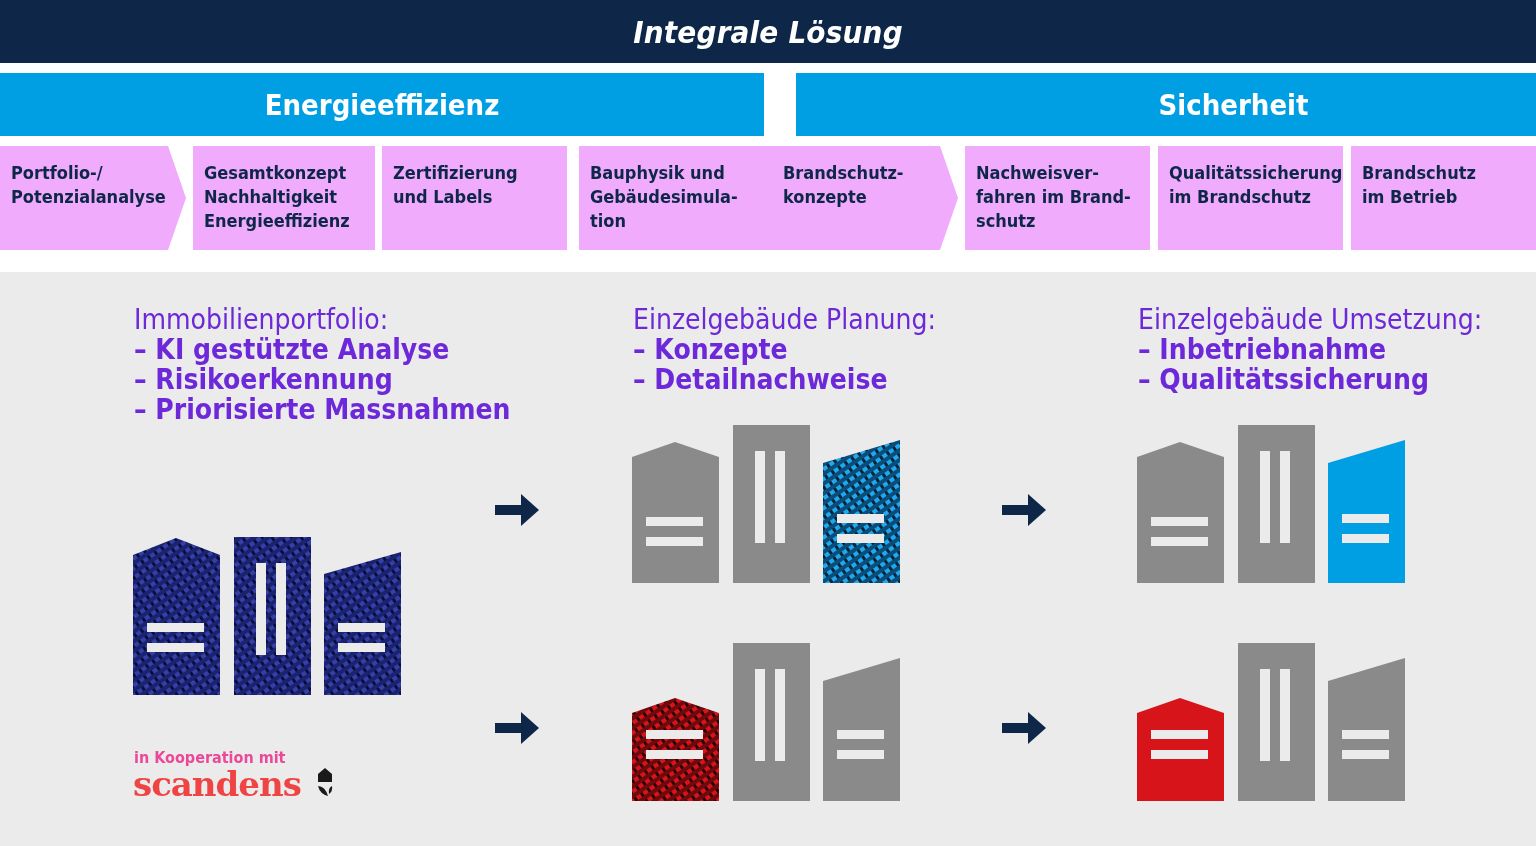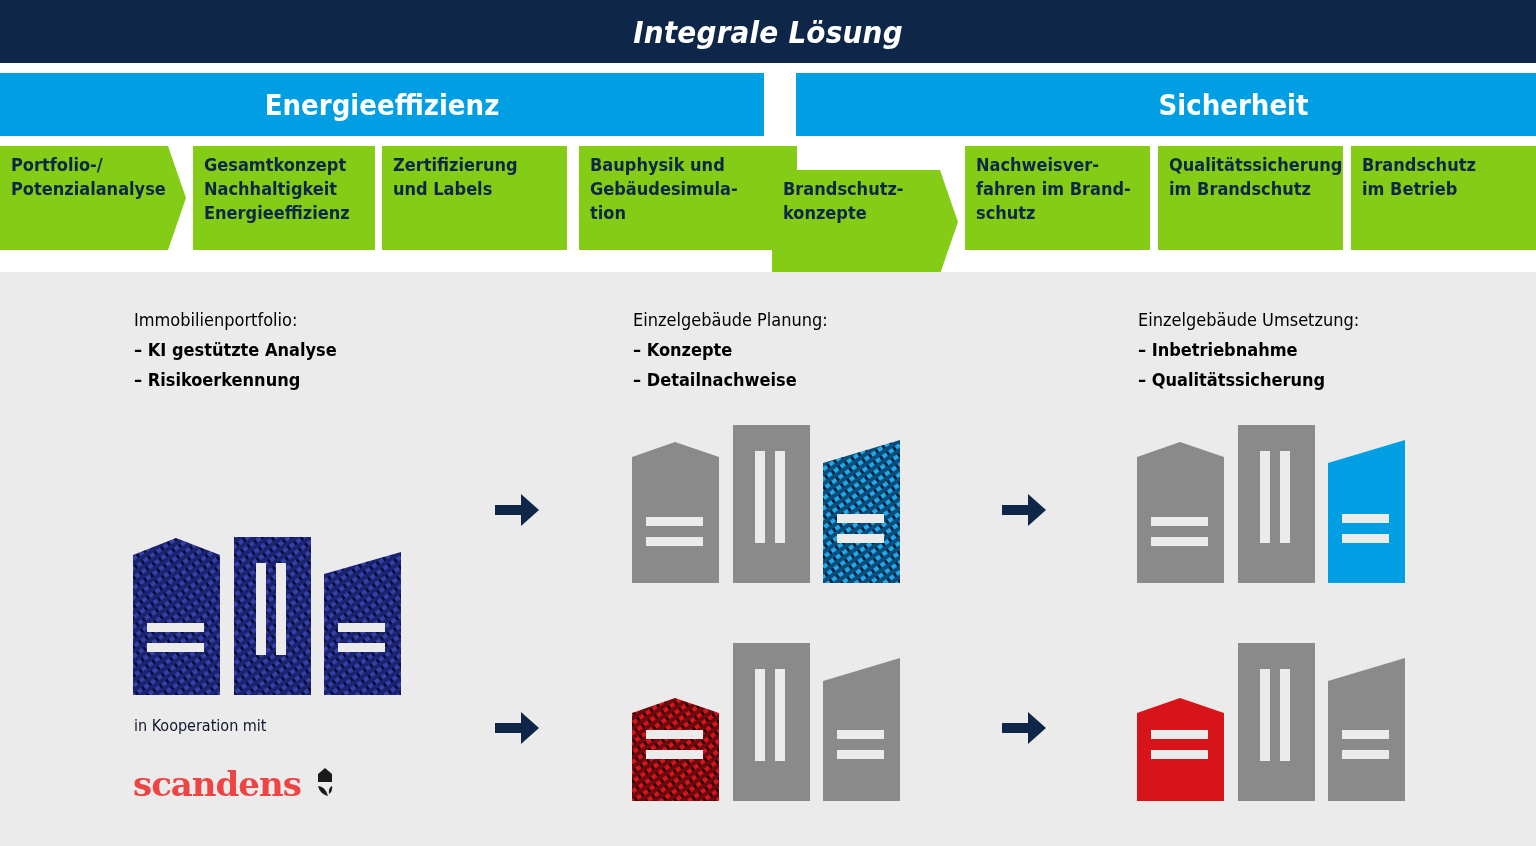--- a/index.html
+++ b/index.html
@@ -4,28 +4,28 @@
 <style>
   html,body{margin:0;padding:0;}
   body{width:1536px;height:846px;position:relative;background:#ffffff;overflow:hidden;
        font-family:"DejaVu Sans Condensed","DejaVu Sans",sans-serif;}
   .topbar{position:absolute;left:0;top:0;width:1536px;height:63px;background:#0e2748;color:#fff;
           display:flex;align-items:center;justify-content:center;font-size:31px;font-weight:bold;letter-spacing:0.2px;font-style:italic;}
   .cat{position:absolute;top:73px;height:63px;background:#009fe3;color:#fff;display:flex;align-items:center;
        justify-content:center;font-size:29px;font-weight:bold;}
   .cat-left{left:0;width:764px;}
   .cat-right{left:796px;width:875px;}
-  .step{position:absolute;top:146px;height:104px;background:#84cc16;color:#0e2748;font-weight:bold;
-        font-size:18px;line-height:24px;box-sizing:border-box;padding:7px 0 0 11px;}
+  .step{position:absolute;top:146px;height:104px;background:#f0abfc;color:#0e2748;font-weight:bold;
+        font-size:18px;line-height:24px;box-sizing:border-box;padding:15px 0 0 11px;}
   .step span{display:block;white-space:pre-line;}
   .main{position:absolute;left:0;top:272px;width:1536px;height:574px;background:#ebebeb;}
-  .block{position:absolute;color:#000000;font-size:18px;line-height:30px;}
+  .block{position:absolute;color:#6d28d9;font-size:28px;line-height:30px;}
   .block .head{font-weight:normal;}
   .block .item{font-weight:bold;}
-  .coop{position:absolute;left:134px;top:716px;color:#0f172a;font-size:16px;}
+  .coop{position:absolute;left:134px;top:748px;color:#ec4899;font-size:16px;font-weight:bold;}
   .logo{position:absolute;left:133px;top:764px;font-family:"DejaVu Serif",serif;font-weight:bold;
         font-size:34px;color:#ef4444;letter-spacing:-1px;}
   svg.bldg{position:absolute;overflow:visible;}
   svg.arrow{position:absolute;}
 </style>
 </head>
 <body>
 
 <div class="topbar">
   <span>Integrale Lösung</span>
@@ -49,21 +49,21 @@
 </div>
 <div class="step" style="left:382px;width:185px;">
   <span>Zertifizierung
 und Labels</span>
 </div>
 <div class="step" style="left:579px;width:218px;">
   <span>Bauphysik und
 Gebäudesimula-
 tion</span>
 </div>
-<div class="step" style="left:772px;width:186px;clip-path:polygon(0 0,168px 0,186px 50%,168px 100%,0 100%);margin-top:24px;">
+<div class="step" style="left:772px;width:186px;clip-path:polygon(0 0,168px 0,186px 50%,168px 100%,0 100%);">
   <span>Brandschutz-
 konzepte</span>
 </div>
 <div class="step" style="left:965px;width:185px;">
   <span>Nachweisver-
 fahren im Brand-
 schutz</span>
 </div>
 <div class="step" style="left:1158px;width:185px;">
   <span>Qualitätssicherung
@@ -73,20 +73,21 @@
   <span>Brandschutz
 im Betrieb</span>
 </div>
 
 <div class="main"></div>
 
 <div class="block" style="left:134px;top:305px;">
   <div class="head">Immobilienportfolio:</div>
   <div class="item">– KI gestützte Analyse</div>
   <div class="item">– Risikoerkennung</div>
+  <div class="item">– Priorisierte Massnahmen</div>
 </div>
 <div class="block" style="left:633px;top:305px;">
   <div class="head">Einzelgebäude Planung:</div>
   <div class="item">– Konzepte</div>
   <div class="item">– Detailnachweise</div>
 </div>
 <div class="block" style="left:1138px;top:305px;">
   <div class="head">Einzelgebäude Umsetzung:</div>
   <div class="item">– Inbetriebnahme</div>
   <div class="item">– Qualitätssicherung</div>

